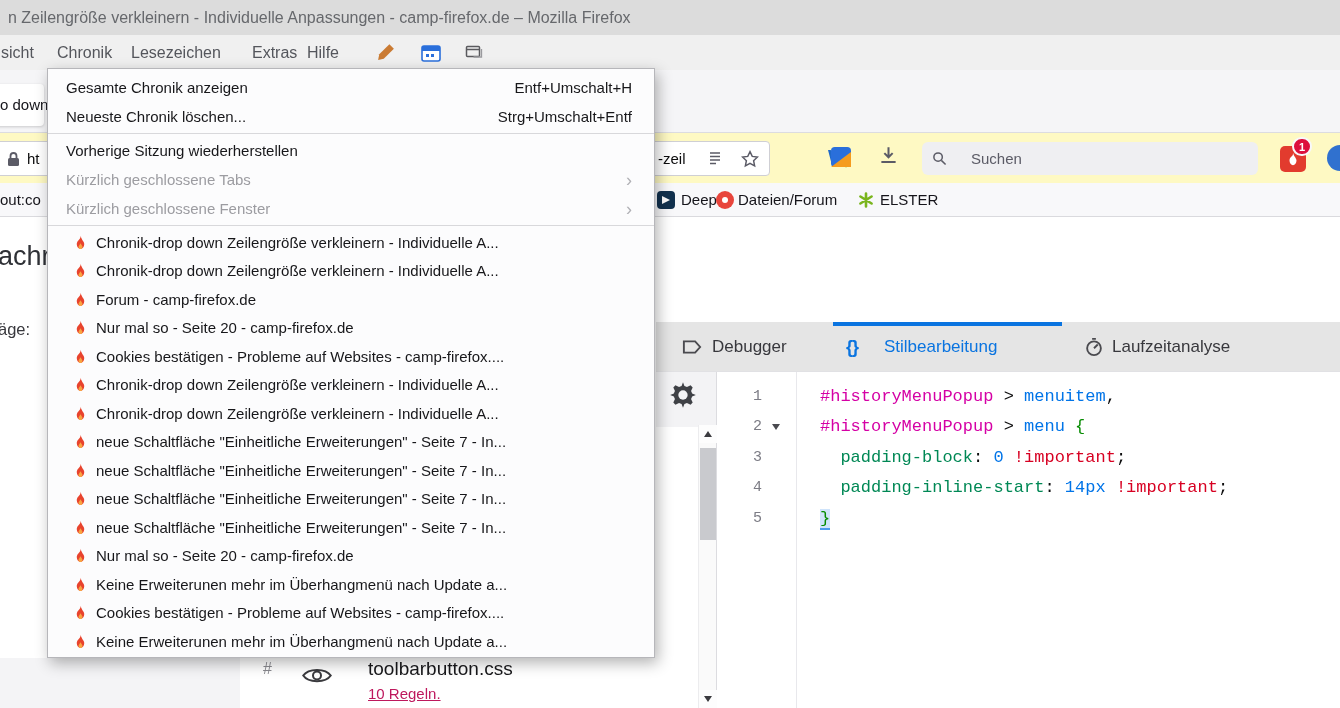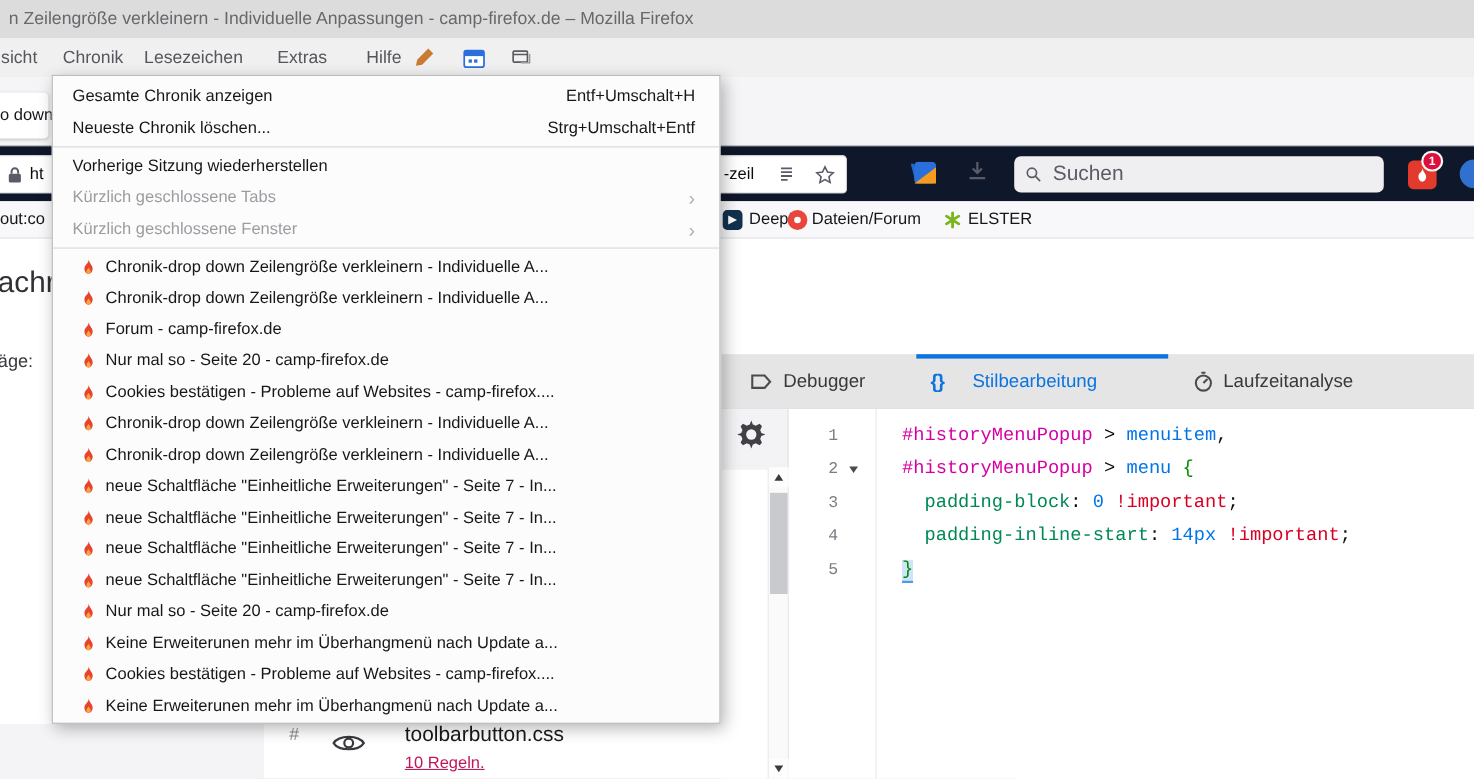--- a/index.html
+++ b/index.html
@@ -9,25 +9,25 @@
   .nowrap{white-space:nowrap;overflow:hidden;}
 
   
   .titlebar{left:0;top:0;width:1340px;height:35px;background:#dcdcdc;}
   .titlebar .t{position:absolute;left:8px;top:0;line-height:35px;font-size:16px;color:#66686c;white-space:nowrap;}
   .menubar{left:0;top:35px;width:1340px;height:35px;background:#f0f0f0;}
   .menubar .mi{position:absolute;top:0;line-height:35px;font-size:16px;color:#54565c;}
   .tabstrip{left:0;top:70px;width:1340px;height:62px;background:#f5f5f7;}
   .tabpill{position:absolute;left:-10px;top:14px;width:54px;height:42px;background:#fff;border-radius:4px;box-shadow:0 1px 3px rgba(0,0,0,.18);}
   .tabpill span{position:absolute;left:10px;top:0;line-height:42px;font-size:15px;color:#15141a;white-space:nowrap;}
-  .navbar{left:0;top:132px;width:1340px;height:51px;background:#0f172a;border-top:1px solid #dcdce0;padding-left:38px;}
+  .navbar{left:0;top:132px;width:1340px;height:51px;background:#fef9c3;border-top:1px solid #dcdce0;padding-left:38px;}
   .urlbar{position:absolute;left:-12px;top:8px;width:782px;height:35px;background:#fff;border:1px solid #cfcfd4;border-radius:4px;}
   .urlbar span{position:absolute;top:0;line-height:33px;font-size:15px;color:#0c0c0d;white-space:nowrap;}
   .searchbox{position:absolute;left:922px;top:9px;width:336px;height:33px;background:#efeff2;border-radius:6px;display:flex;align-items:center;padding:0 10px;}
-  .searchbox input{border:none;outline:none;background:transparent;font-family:"Liberation Sans",sans-serif;font-size:19px;color:#5b5b66;margin-left:10px;width:260px;}
+  .searchbox input{border:none;outline:none;background:transparent;font-family:"Liberation Sans",sans-serif;font-size:15px;color:#5b5b66;margin-left:24px;width:260px;}
   .searchbox input::placeholder{color:#5b5b66;opacity:1;}
   .bookmarksbar{left:0;top:183px;width:1340px;height:34px;background:#f8f8fa;border-bottom:1px solid #dadade;}
   .bookmarksbar .bl{position:absolute;top:0;line-height:33px;font-size:15px;color:#15141a;white-space:nowrap;}
   .page{left:0;top:217px;width:1340px;height:491px;background:#fff;}
 
   
   .devtools{left:656px;top:277px;width:684px;height:431px;}
   .dt-title{position:absolute;left:0;top:0;width:684px;height:45px;background:#333336;}
   .dt-title .t{position:absolute;left:16px;top:0;line-height:45px;font-size:16px;color:#dfdfe2;white-space:nowrap;width:660px;overflow:hidden;}
   .dt-tabs{position:absolute;left:0;top:45px;width:825px;height:50px;background:#e5e5e5;border-bottom:1px solid #e1e1e4;}
@@ -86,21 +86,21 @@
 
   <div class="abs titlebar">
     <span class="t">n Zeilengröße verkleinern - Individuelle Anpassungen - camp-firefox.de – Mozilla Firefox</span>
   </div>
 
   <div class="abs menubar">
     <span class="mi" style="left:1px;">sicht</span>
     <span class="mi" style="left:57px;">Chronik</span>
     <span class="mi" style="left:131px;">Lesezeichen</span>
     <span class="mi" style="left:252px;">Extras</span>
-    <span class="mi" style="left:333px;">Hilfe</span>
+    <span class="mi" style="left:307px;">Hilfe</span>
     <span class="abs icon" style="left:377px;top:8px;">
       <svg width="18" height="18" viewBox="0 0 16 16">
           <path d="M11 1l4 4-9 9-5 1 1-5z" fill="#ca7b33"></path>
         </svg>
     </span>
     <span class="abs icon" style="left:421px;top:9px;">
       <svg width="20" height="18" viewBox="0 0 20 18">
           <rect x="1" y="2" width="18" height="15" rx="2" fill="#fff" stroke="#2a6fdb" stroke-width="1.6"></rect>
           <rect x="1" y="2" width="18" height="5" fill="#2a6fdb"></rect>
           <rect x="5" y="10" width="3" height="3" fill="#2a6fdb"></rect>

